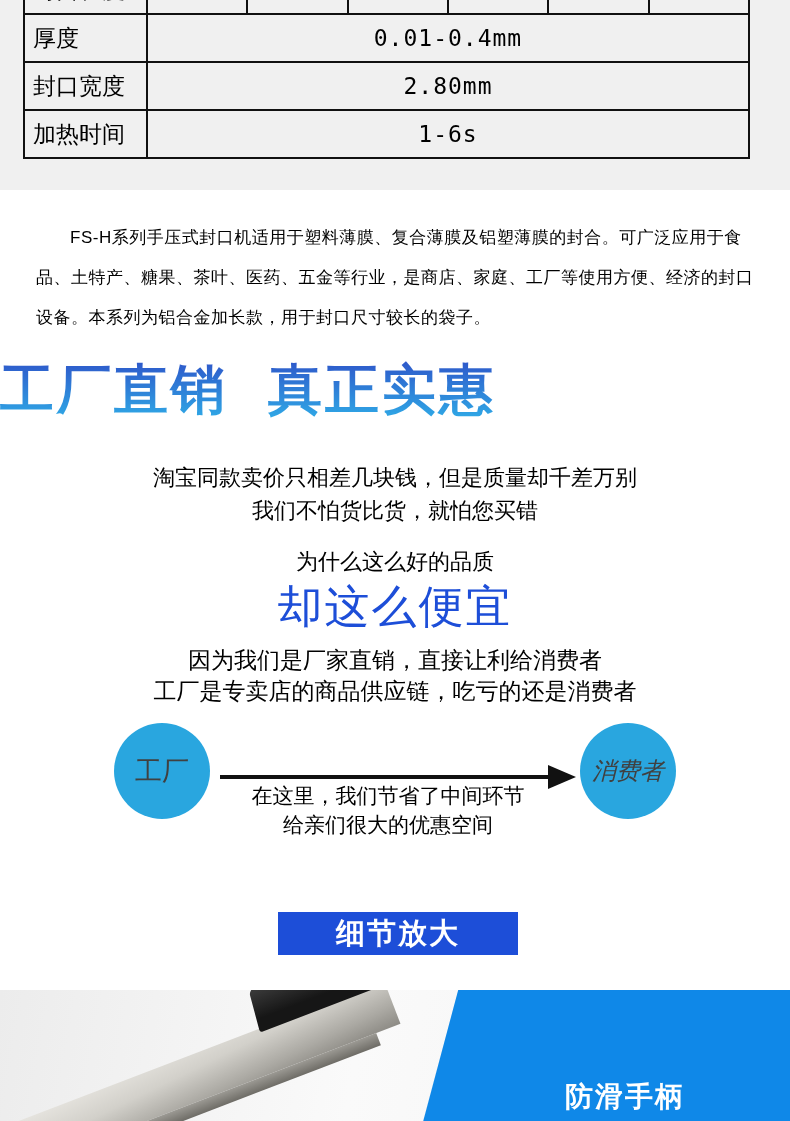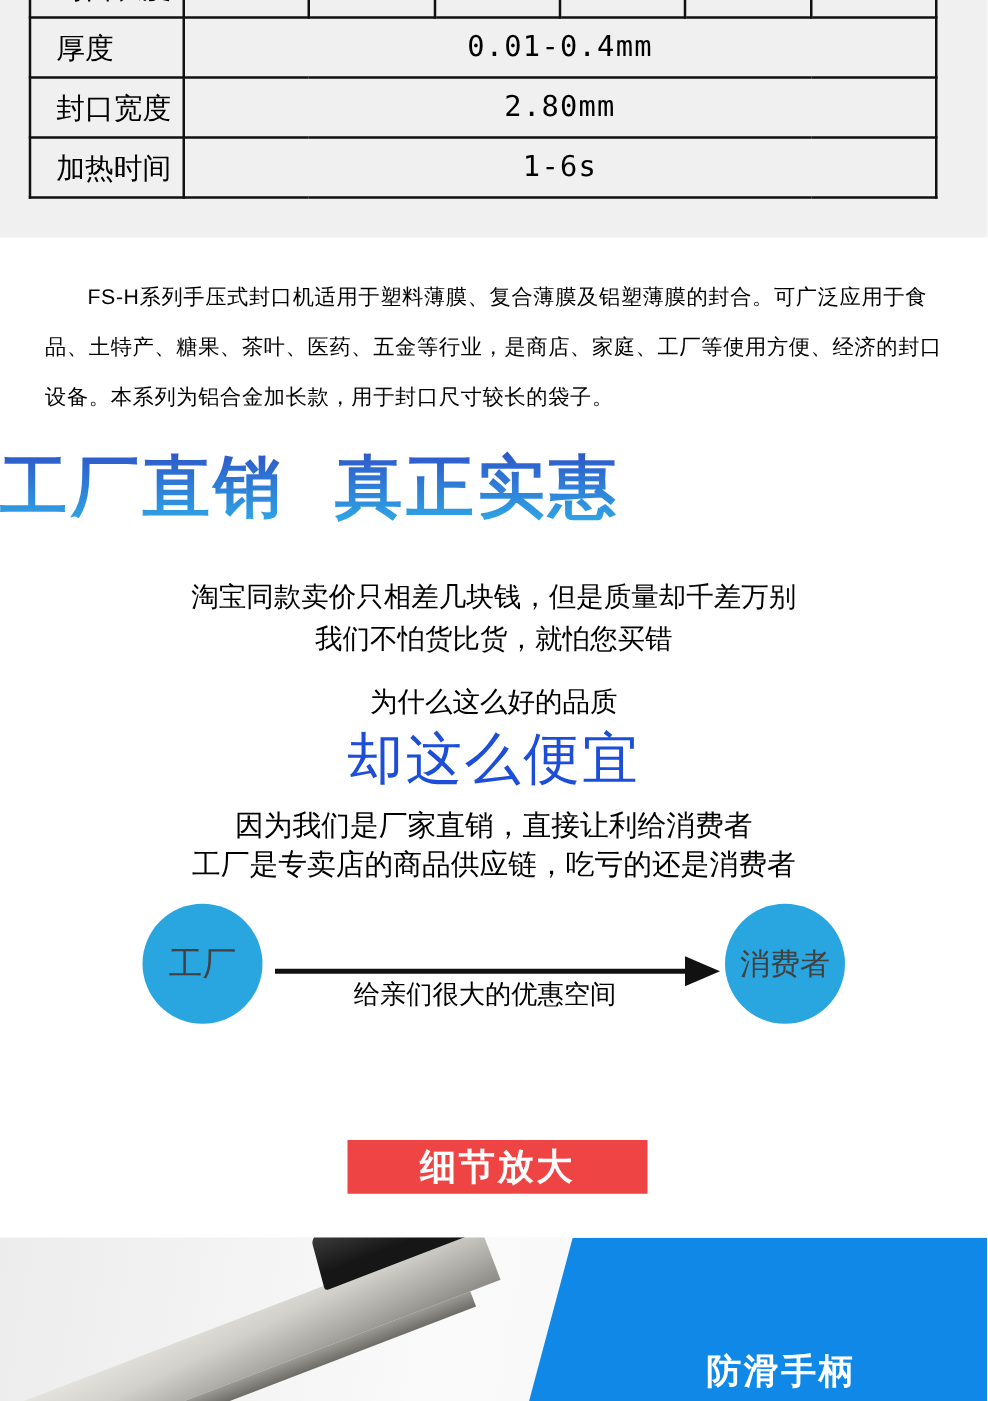--- a/index.html
+++ b/index.html
@@ -12,21 +12,21 @@
   
   .spec-section { position:relative; height:190px; background:#f0f0f0; overflow:hidden; }
   .spec-table {
     position:absolute; left:23px; top:-35px; width:727px;
     border-collapse:collapse; table-layout:fixed;
   }
   .spec-table td {
     border:2px solid #111; height:48px; box-sizing:border-box;
     font-size:23px; font-weight:500; padding:0;
   }
-  .spec-table td.label { width:123px; text-align:left; padding-left:20px; }
+  .spec-table td.label { width:123px; text-align:left; padding-left:8px; }
   .spec-table td.value {
     text-align:center; font-family:"DejaVu Sans Mono","Liberation Mono",monospace;
     font-size:23px; letter-spacing:1px;
   }
 
   
   .intro {
     margin:28px 36px 0; font-size:17px; line-height:40px;
     text-indent:2em; font-weight:500; letter-spacing:0.5px;
   }
@@ -45,30 +45,30 @@
   .reasons { margin-top:12px; text-align:center; font-size:23px; line-height:31px; font-weight:500; }
 
   
   .flow { position:relative; height:150px; margin-top:12px; }
   .node {
     position:absolute; top:4px; width:96px; height:96px; border-radius:50%;
     background:#29a6df; color:#404040; display:flex; align-items:center; justify-content:center;
     font-weight:500;
   }
   .node.left  { left:114px; font-size:27px; }
-  .node.right { left:580px; font-size:24px; }
+  .node.right { left:580px; font-size:24px;font-style:italic; }
   .flow-arrow { position:absolute; left:220px; top:40px; }
   .flow-caption {
     position:absolute; left:208px; top:62px; width:360px;
     text-align:center; font-size:21px; line-height:29px; font-weight:500;
   }
 
   
   .detail-banner {
-    margin:43px 0 12px 278px; width:240px; height:43px; background:#ef4444;
+    margin:43px 0 12px 278px; width:240px; height:43px; background:#1d4ed8;
     color:#fff; font-size:29px; font-weight:bold; letter-spacing:2px;
     display:flex; align-items:center; justify-content:center;
   }
 
   
   .photo-section {
     position:relative; height:148px; margin-top:35px; overflow:hidden;
     background:linear-gradient(100deg,#ececec 0%, #fafafa 45%, #f2f2f2 100%);
   }
   .bar-group {
@@ -147,20 +147,21 @@
   <div>工厂是专卖店的商品供应链，吃亏的还是消费者</div>
 </div>
 
 <div class="flow">
   <div class="node left">工厂</div>
   <svg class="flow-arrow" width="356" height="36" viewBox="0 0 356 36">
     <line x1="0" y1="18" x2="328" y2="18" stroke="#111" stroke-width="4"></line>
     <polygon points="328,6 356,18 328,30" fill="#111"></polygon>
   </svg>
   <div class="flow-caption">
+    <div>在这里，我们节省了中间环节</div>
     <div>给亲们很大的优惠空间</div>
   </div>
   <div class="node right">消费者</div>
 </div>
 
 <div class="detail-banner">细节放大</div>
 
 <div class="photo-section">
   <div class="bar-group">
     <div class="bar-metal"></div>

